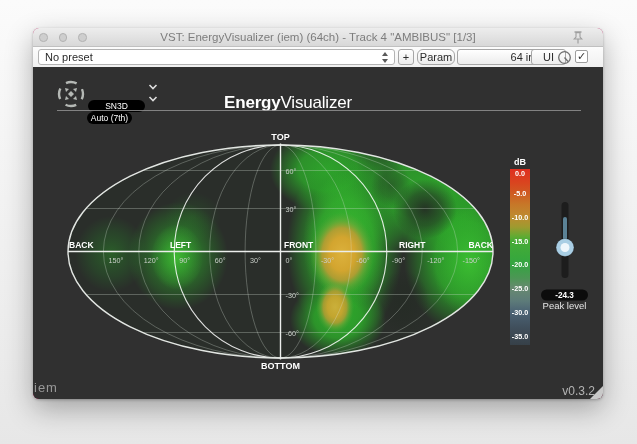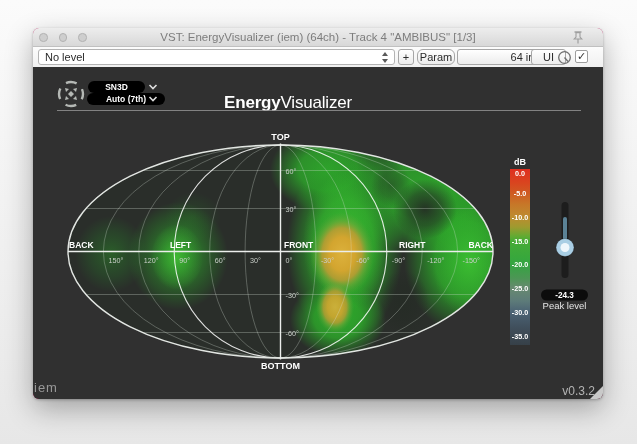--- a/index.html
+++ b/index.html
@@ -64,22 +64,23 @@
     font-size:11px;color:#333;
   }
   
   .plugin{
     position:absolute;left:0;top:39px;width:570px;height:332px;
     background:#303030;border-radius:0 0 6px 6px;overflow:hidden;
   }
   .mapsvg{position:absolute;left:0;top:0;}
   .pill{
     position:absolute;height:12px;background:#000;border-radius:6px;
-    color:#fff;font-size:8.5px;font-weight:bold;text-align:center;
+    color:#fff;font-size:8.5px;font-weight:normal;text-align:center;
     line-height:12px;
+    margin-top:19px;
   }
   .pill-chev{position:absolute;}
   .ptitle{
     position:absolute;left:0;top:26px;width:510px;text-align:center;
     color:#fff;font-size:17px;letter-spacing:-0.2px;
   }
   .ptitle b{font-weight:bold;}
   .sep{position:absolute;left:24px;right:22px;top:43px;height:1px;
     background:#909090;opacity:.85;}
   .iem-brand{
@@ -107,21 +108,21 @@
     <div class="wtitle">VST: EnergyVisualizer (iem) (64ch) - Track 4 "AMBIBUS" [1/3]</div>
     <svg class="pin" width="14" height="15" viewBox="0 0 14 15">
       <line x1="3.5" y1="2" x2="10.5" y2="2" stroke="#9e9e9e" stroke-width="1.4"></line>
       <path d="M5 2.6 L5 7 L3.2 9 L10.8 9 L9 7 L9 2.6 Z" fill="none" stroke="#9e9e9e" stroke-width="1.1"></path>
       <line x1="7" y1="9" x2="7" y2="13.5" stroke="#9e9e9e" stroke-width="1.2"></line>
     </svg>
   </div>
 
   <div class="toolbar">
     <div class="combo">
-      <span class="val">No level</span>
+      <span class="val">No preset</span>
       <span class="stepper">
         <span class="chev-up"></span>
         <span class="chev-dn"></span>
       </span>
     </div>
     <button class="tbtn" style="left:365px;width:16px;">+</button>
     <button class="tbtn" style="left:384px;width:38px;border-radius:6px;">Param</button>
     <button class="tbtn" style="left:424px;width:86px;padding-left:45px;">64 in 64 out</button>
     <button class="tbtn" style="left:498px;width:35px;">UI</button>
     <svg style="position:absolute;left:524px;top:3px;" width="15" height="15" viewBox="0 0 15 15">
@@ -140,21 +141,21 @@
       <path d="M8 8 L12 9 L9 12 Z" fill="#b4b8b4"></path>
       <path d="M20 8 L19 12 L16 9 Z" fill="#b4b8b4"></path>
       <path d="M8 20 L9 16 L12 19 Z" fill="#b4b8b4"></path>
       <path d="M20 20 L16 19 L19 16 Z" fill="#b4b8b4"></path>
       <path d="M14 11 L17 14 L14 17 L11 14 Z" fill="#b4b8b4"></path>
     </svg>
     <div class="pill" style="left:55px;top:14px;width:57px;">SN3D</div>
     <svg class="pill-chev" style="left:115px;top:16px;" width="10" height="8" viewBox="0 0 10 8">
       <polyline points="1.5,2 5,5.5 8.5,2" fill="none" stroke="#dcdcdc" stroke-width="1.6"></polyline>
     </svg>
-    <div class="pill" style="left:54px;top:26px;width:78px;">Auto (7th)</div>
+    <div class="pill" style="left:54px;top:26px;width:45px;">Auto (7th)</div>
     <svg class="pill-chev" style="left:115px;top:28px;" width="10" height="8" viewBox="0 0 10 8">
       <polyline points="1.5,2 5,5.5 8.5,2" fill="none" stroke="#dcdcdc" stroke-width="1.6"></polyline>
     </svg>
     <div class="ptitle"><b>Energy</b><span>Visualizer</span></div>
     <div class="sep"></div>
 
     <svg class="mapsvg" width="570" height="332" viewBox="0 0 570 332">
       <defs>
         <clipPath id="mapclip">
             <ellipse cx="247.5" cy="184.5" rx="212.5" ry="106.5"></ellipse>

